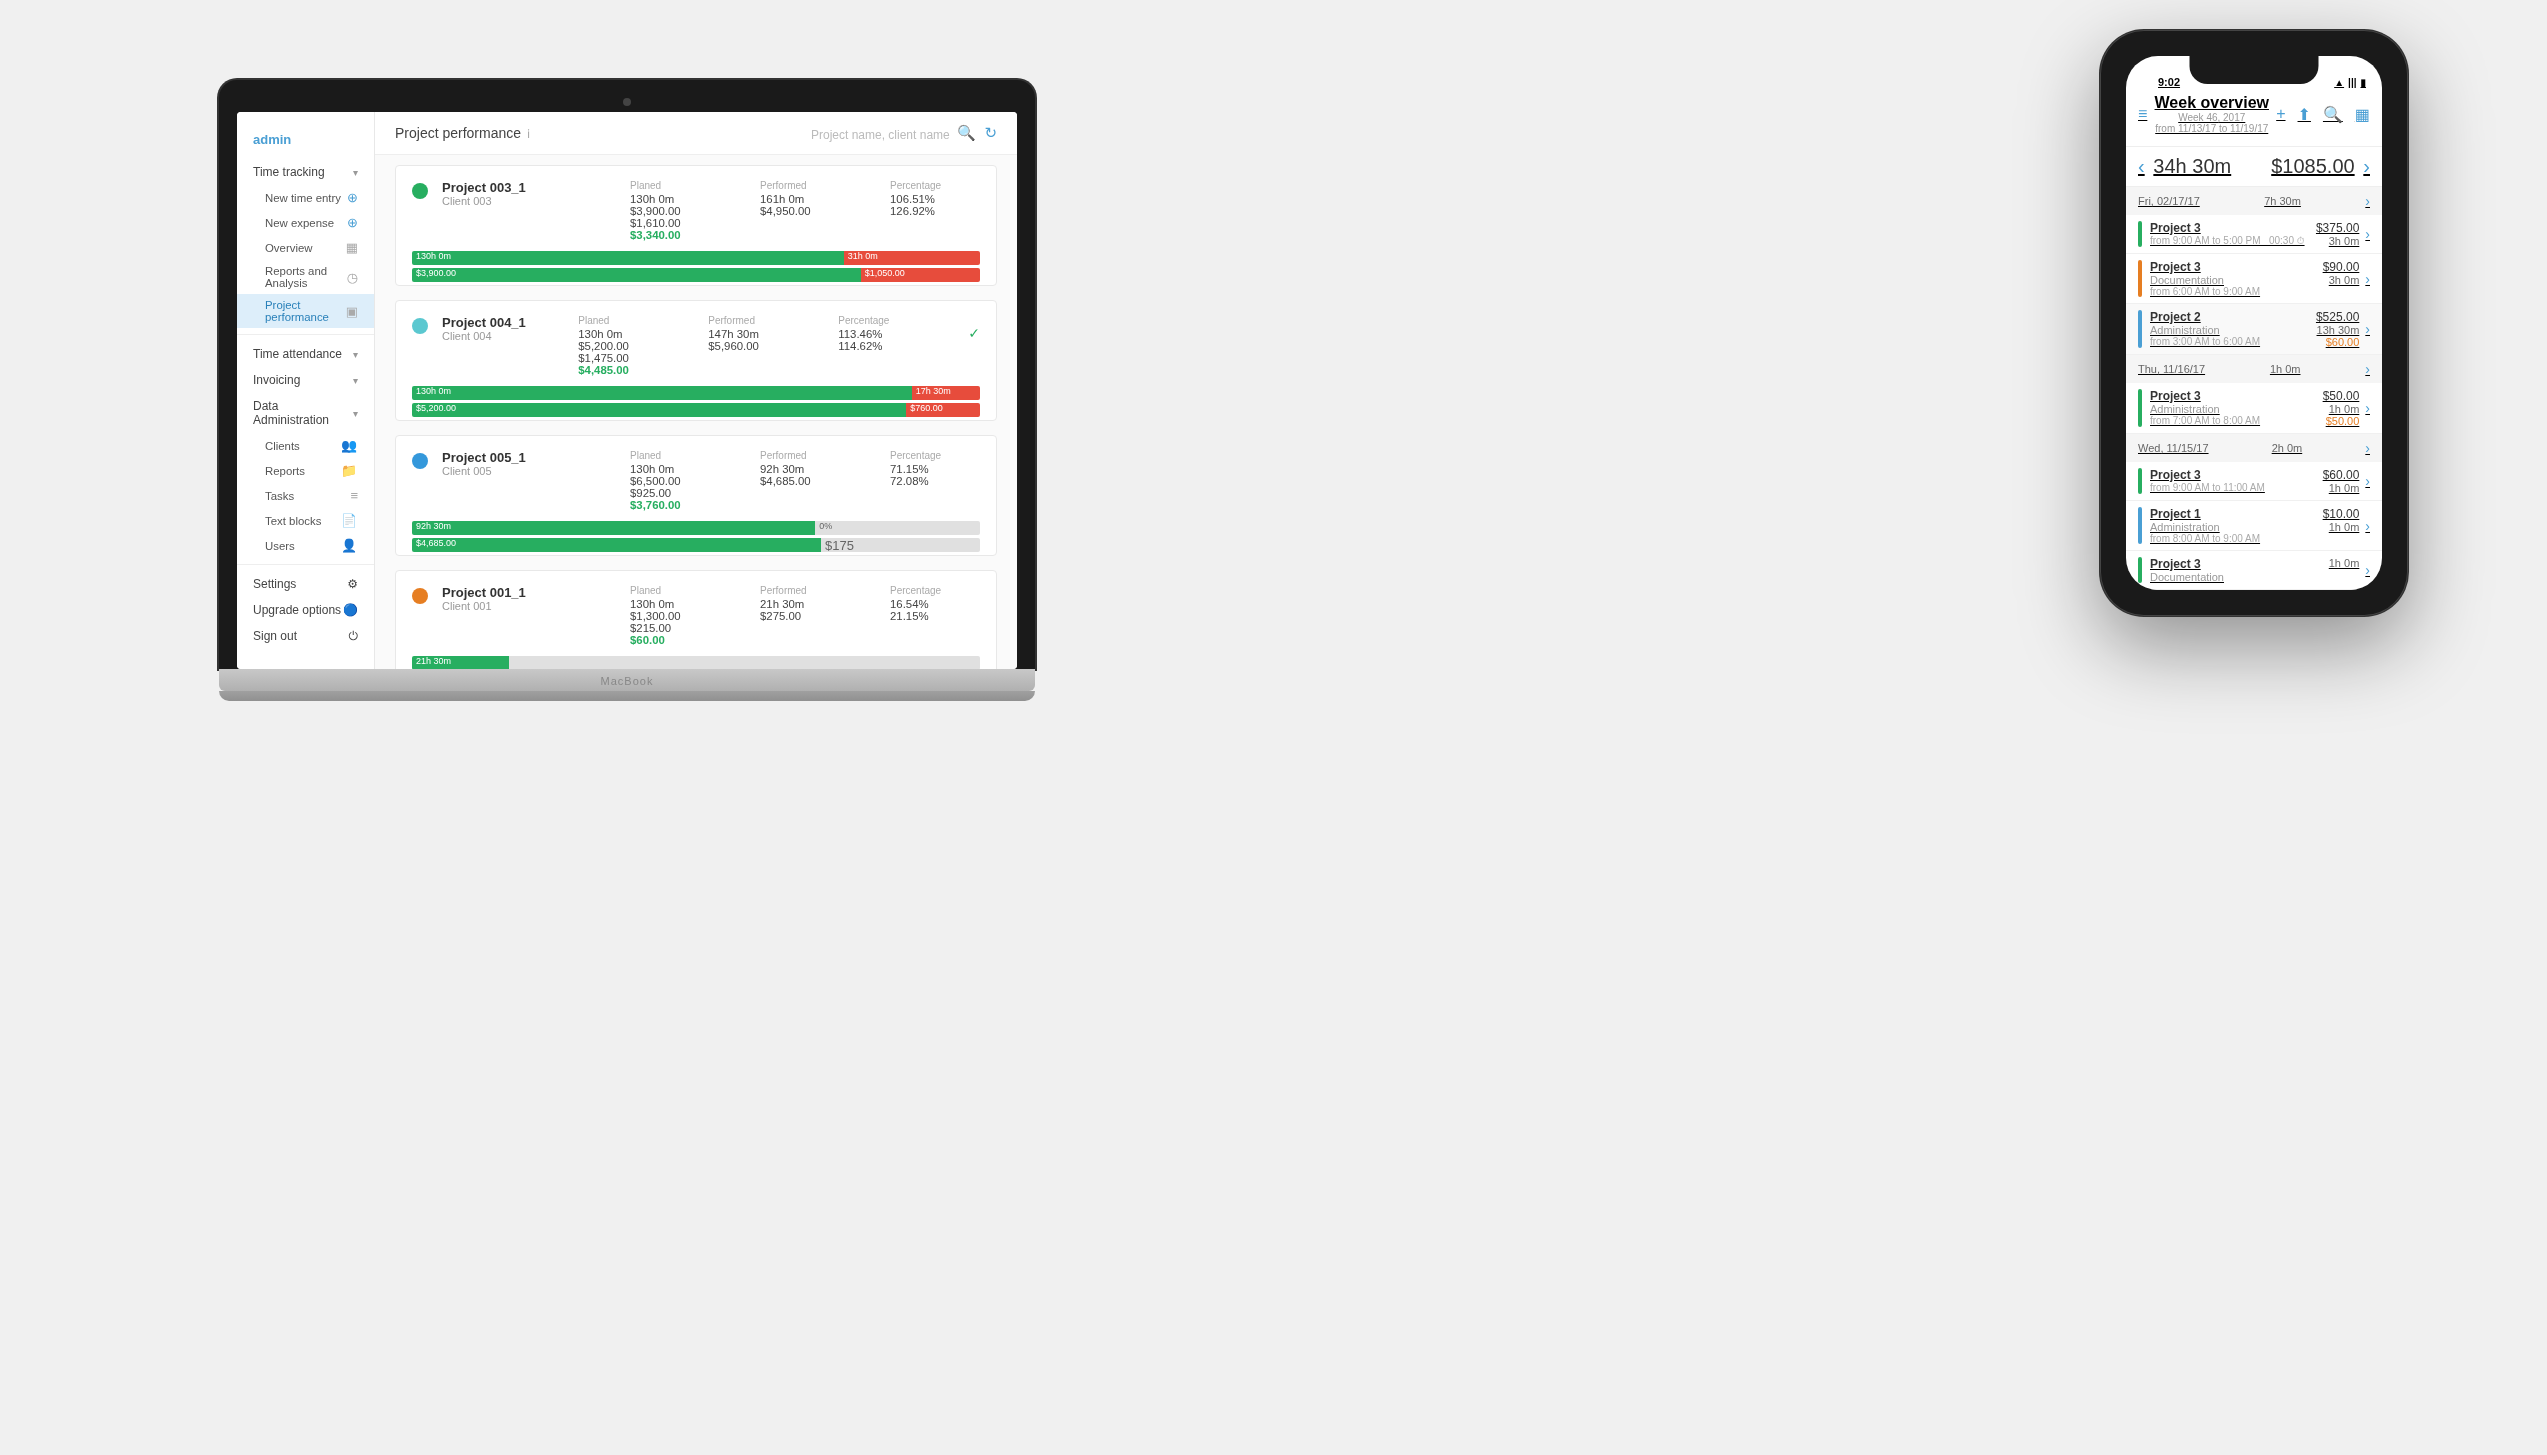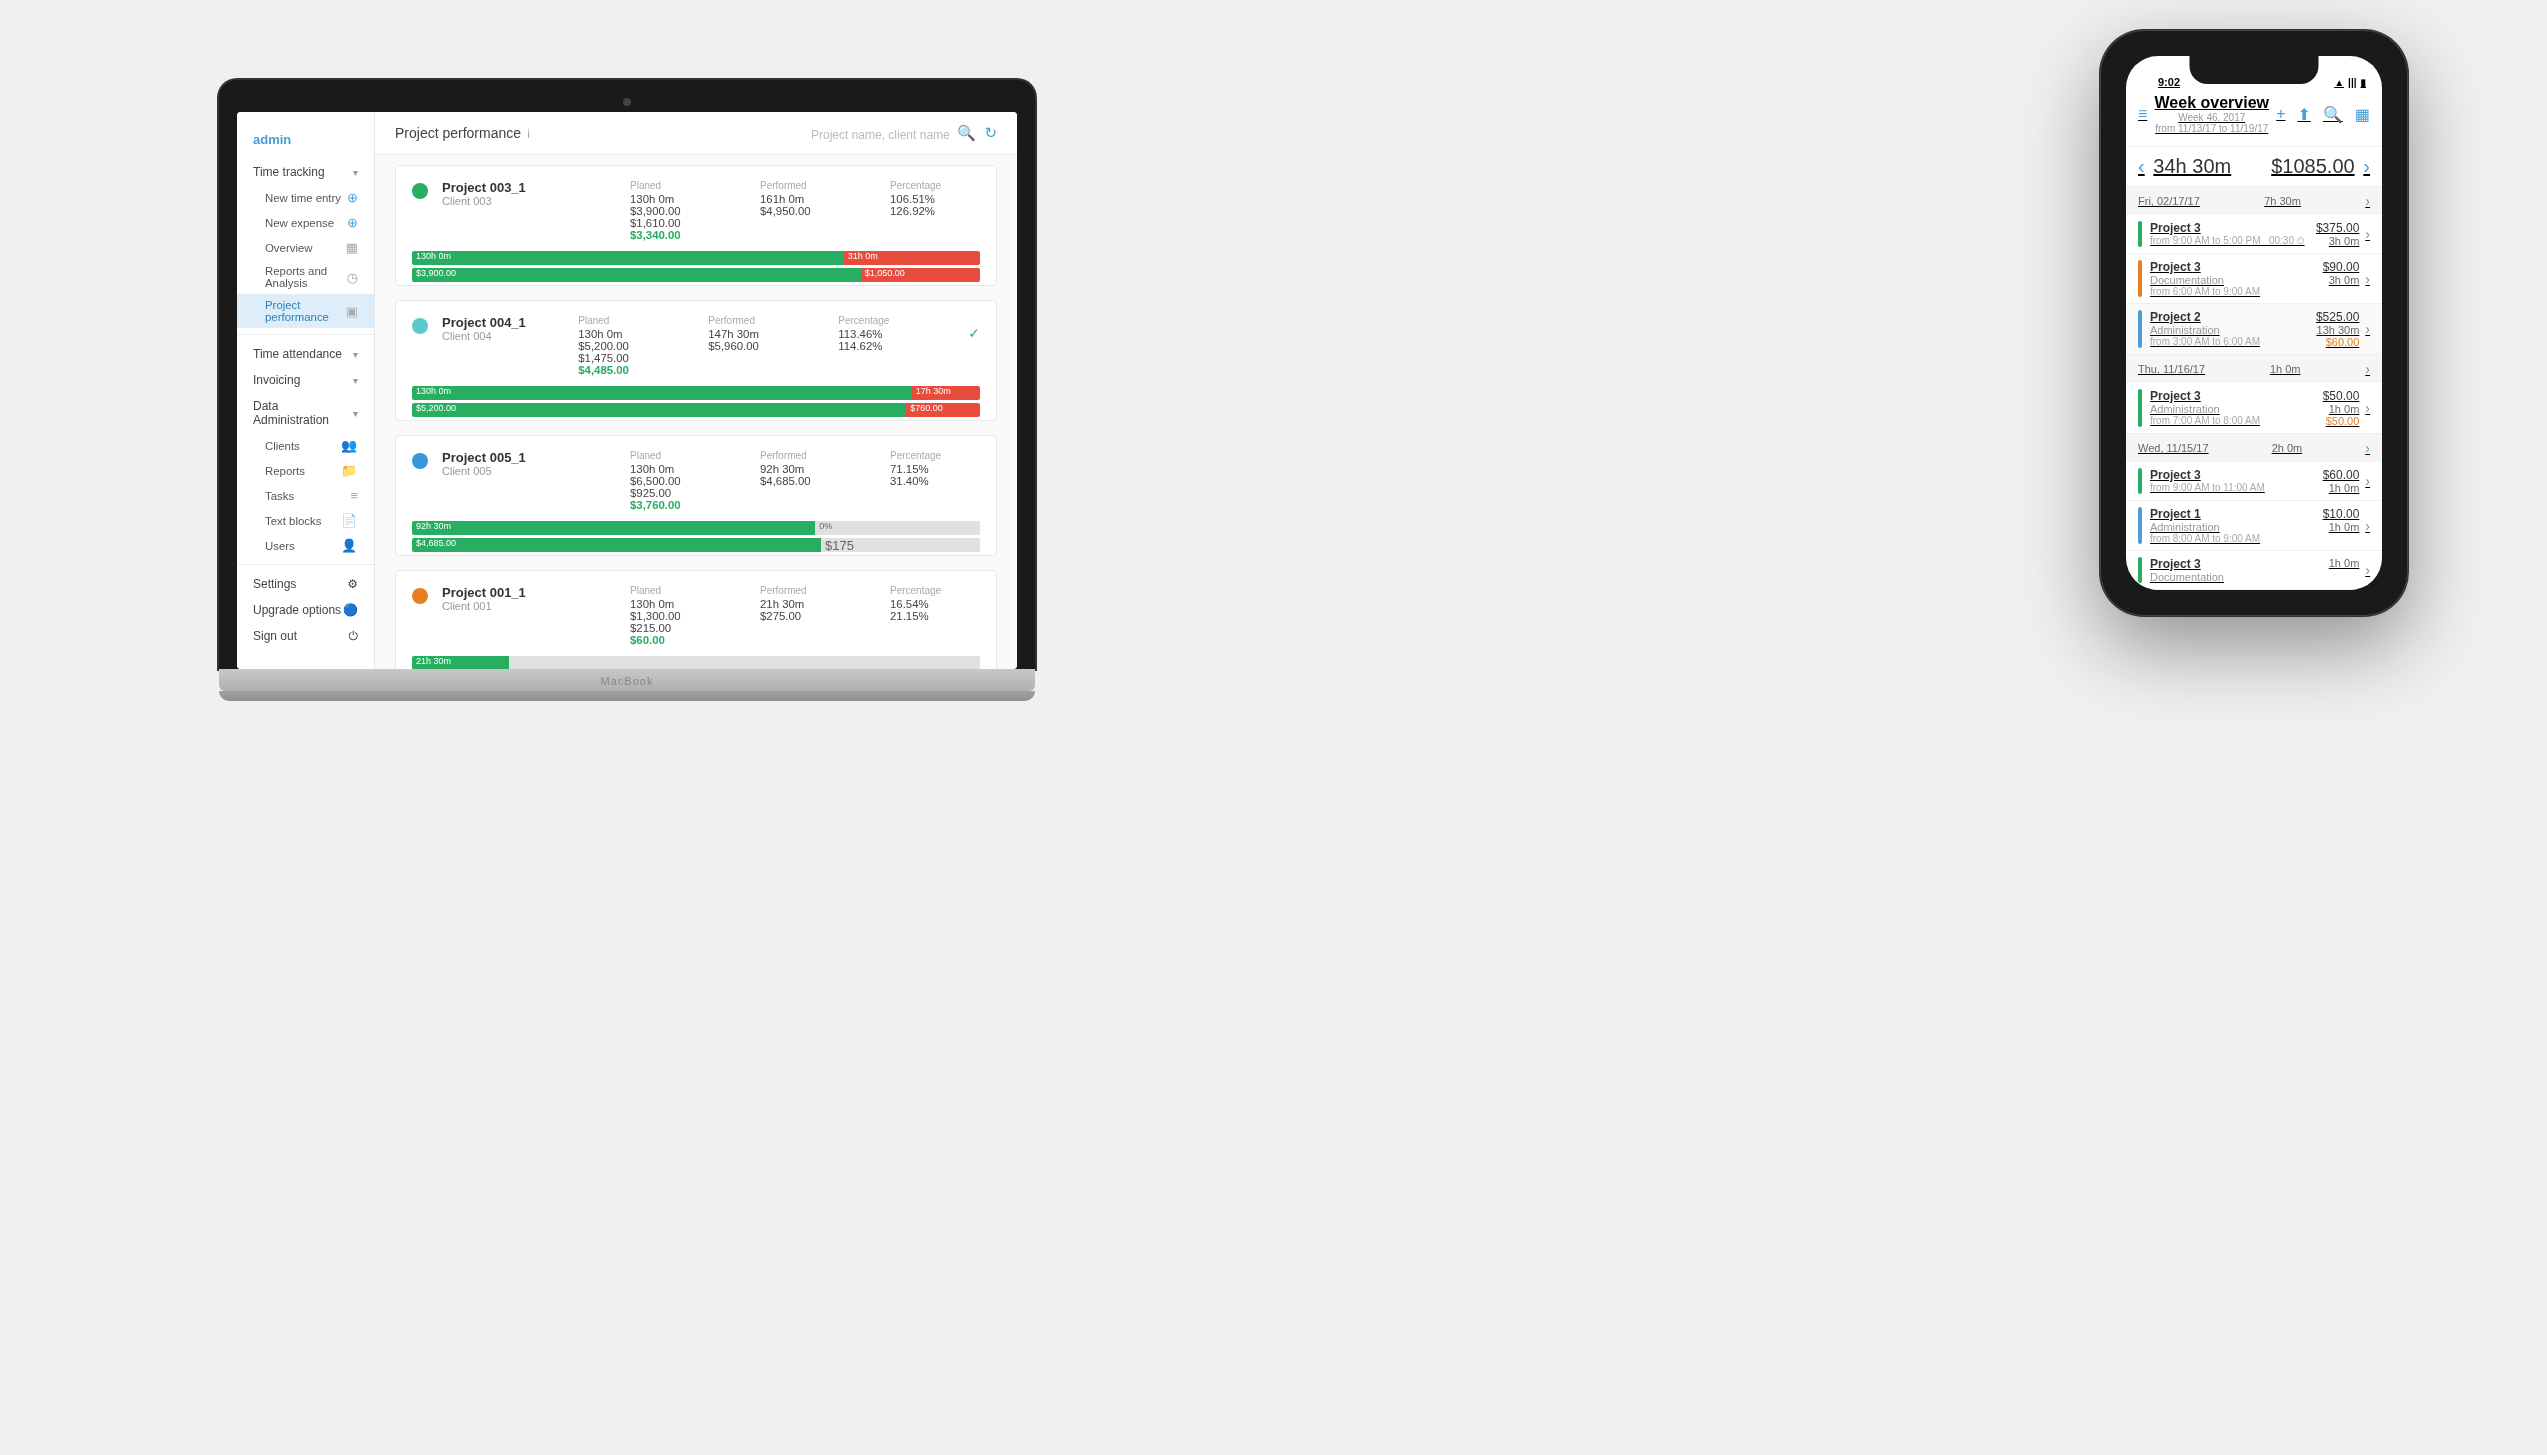--- a/index.html
+++ b/index.html
@@ -521,21 +521,21 @@
                   <div class="stat-green">$3,760.00</div>
                 </div>
                 <div class="stat-col">
                   <div class="stat-label">Performed</div>
                   <div class="stat-val">92h 30m</div>
                   <div class="stat-money">$4,685.00</div>
                 </div>
                 <div class="stat-col">
                   <div class="stat-label">Percentage</div>
                   <div class="stat-pct">71.15%</div>
-                  <div class="stat-pct">31.40%</div>
+                  <div class="stat-pct">72.08%</div>
                 </div>
               </div>
             </div>
             <div class="bar-section">
               <div class="bar-row">
                 <div class="bar-green" style="width:71%;">
                   <span class="bar-label">92h 30m</span>
                 </div>
                 <div class="bar-gray" style="width:29%;">
                   <span class="bar-label bar-label-dark">0%</span>

